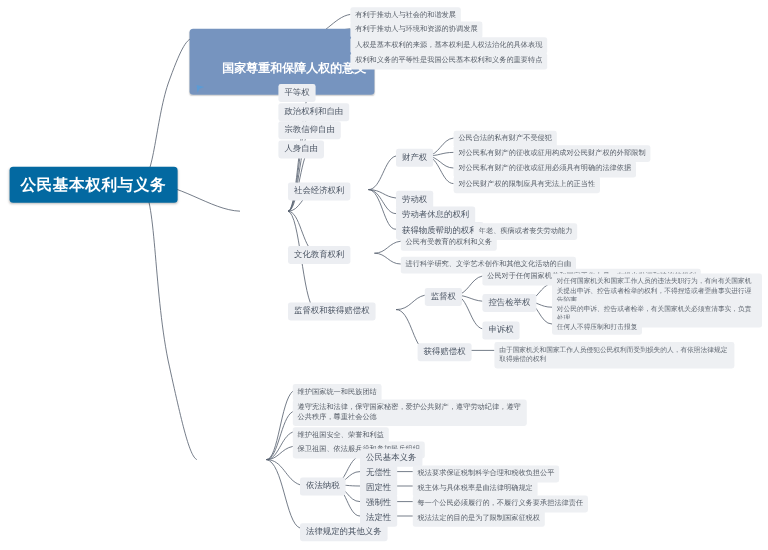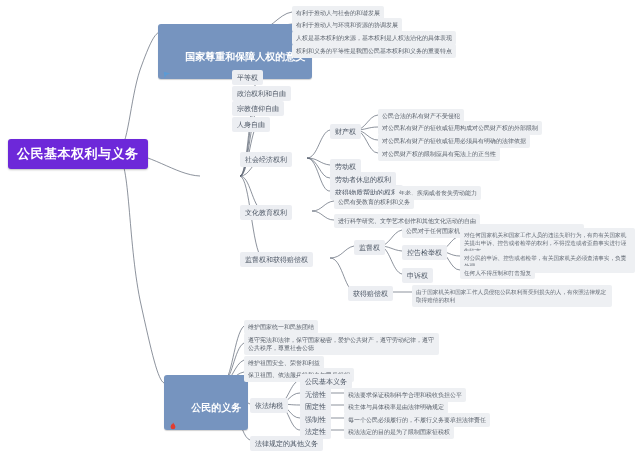--- a/index.html
+++ b/index.html
@@ -8,21 +8,21 @@
     background:#ffffff;
     font-family:"Liberation Sans","DejaVu Sans",sans-serif;
     overflow:hidden;position:relative;
   }
   #canvas{position:absolute;left:0;top:0;width:640px;height:458px;}
   svg.links{position:absolute;left:0;top:0;width:640px;height:458px;pointer-events:none;}
   .node{position:absolute;box-sizing:border-box;white-space:pre-wrap;}
 
   
   .n-root{
-    background:#6d28d9;color:#ffffff;font-size:13px;font-weight:bold;
+    background:#0369a1;color:#ffffff;font-size:13px;font-weight:bold;
     padding:6px 9px;border-radius:3px;letter-spacing:.5px;
     box-shadow:0 1px 2px rgba(0,0,0,.25);
   }
   
   .n-l1{
     background:#7694bf;color:#ffffff;font-size:10px;font-weight:bold;
     padding:4px 7px 4px 16px;border-radius:3px;
     box-shadow:0 1px 1px rgba(0,0,0,.18);
   }
   .n-l1 .ic{position:absolute;left:5px;top:50%;transform:translateY(-50%);
@@ -156,28 +156,20 @@
   <div class="node n-l3" style="left:402px;top:224px;max-width:235px;">公民对于任何国家机关和国家工作人员，有提出批评和建议的权利</div>
   <div class="node n-l2" style="left:402px;top:245px;">控告检举权</div>
   <div class="node n-l4" style="left:460px;top:228px;max-width:175px;">对任何国家机关和国家工作人员的违法失职行为，有向有关国家机关提出申诉、控告或者检举的权利，不得捏造或者歪曲事实进行诬告陷害</div>
   <div class="node n-l4" style="left:460px;top:251px;max-width:175px;">对公民的申诉、控告或者检举，有关国家机关必须查清事实，负责处理</div>
   <div class="node n-l4" style="left:460px;top:266px;max-width:175px;">任何人不得压制和打击报复</div>
   <div class="node n-l2" style="left:402px;top:268px;">申诉权</div>
 
   <div class="node n-l2" style="left:348px;top:286px;">获得赔偿权</div>
   <div class="node n-l4" style="left:412px;top:285px;max-width:200px;">由于国家机关和国家工作人员侵犯公民权利而受到损失的人，有依照法律规定取得赔偿的权利</div>
 
-  <div class="node n-l1" style="left:164px;top:375px;">
-    <span class="ic">
-      <svg viewBox="0 0 10 10" width="8" height="8">
-          <path d="M5 0.5 C6.6 3 8 4 8 6.2 A3 3 0 0 1 2 6.2 C2 4.4 3.4 3.6 4 2 C4.4 3 4.6 3.4 5 0.5 Z" fill="#e03c31"></path>
-        </svg>
-    </span>
-    <span>公民的义务</span>
-  </div>
 
   <div class="node n-l3" style="left:244px;top:320px;max-width:200px;">维护国家统一和民族团结</div>
   <div class="node n-l3" style="left:244px;top:333px;max-width:195px;">遵守宪法和法律，保守国家秘密，爱护公共财产，遵守劳动纪律，遵守公共秩序，尊重社会公德</div>
   <div class="node n-l3" style="left:244px;top:356px;max-width:200px;">维护祖国安全、荣誉和利益</div>
   <div class="node n-l3" style="left:244px;top:368px;max-width:215px;">保卫祖国、依法服兵役和参加民兵组织</div>
 
   <div class="node n-l2" style="left:250px;top:398px;">依法纳税</div>
   <div class="node n-l2" style="left:300px;top:374px;">公民基本义务</div>
   <div class="node n-l2" style="left:300px;top:387px;">无偿性</div>
   <div class="node n-l2" style="left:300px;top:399px;">固定性</div>

